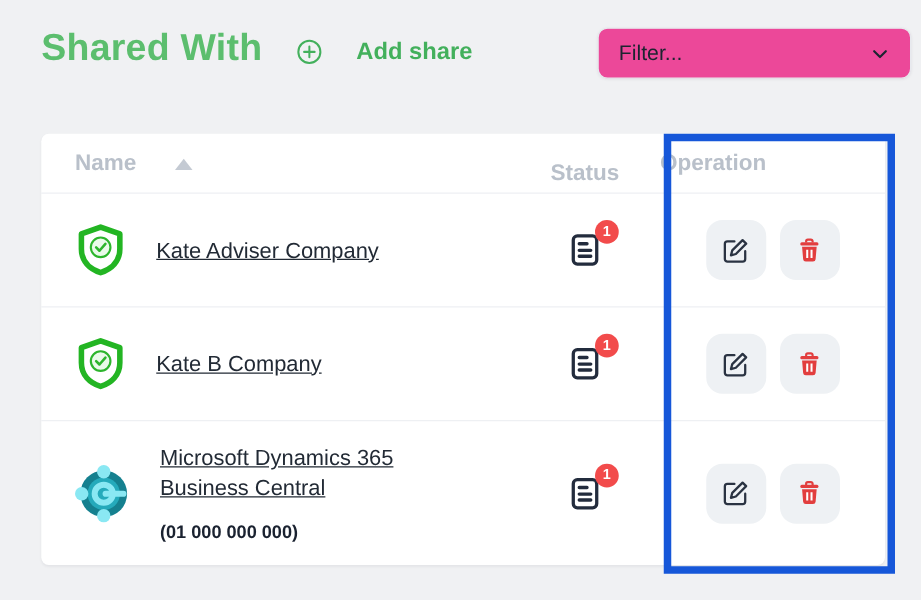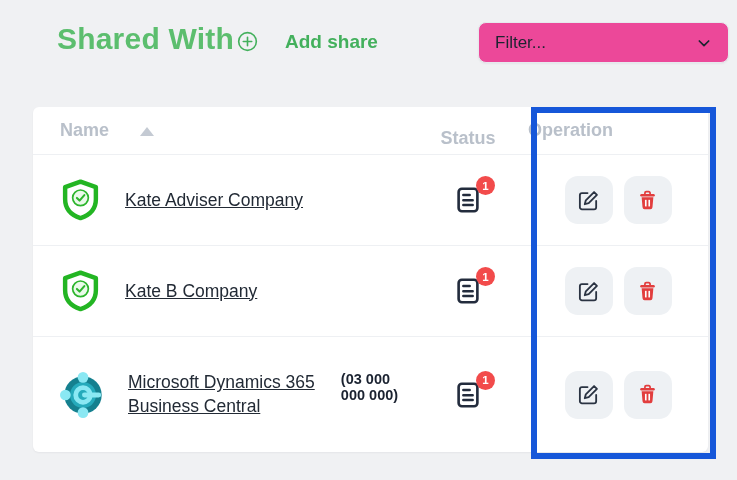--- a/index.html
+++ b/index.html
@@ -10,21 +10,20 @@
     font-family:"Liberation Sans", sans-serif;
     position:relative;
     overflow:hidden;
   }
 
   
   .page-title {
     position:absolute; left:33px; top:22px;
     font-size:30px; font-weight:bold; letter-spacing:0.2px;
     color:#5cbe6e;
-    margin-left:24px;
   }
   .add-share {
     position:absolute; left:236px; top:30px;
     display:flex; align-items:center; gap:26px;
     color:#43b05c; font-size:19px; font-weight:bold;
     cursor:pointer; background:none; border:none; padding:0;
     font-family:inherit;
   }
   .filter-select {
     position:absolute; left:478px; top:22px;
@@ -59,21 +58,21 @@
   .trow {
     display:flex; align-items:center;
     border-bottom:1px solid #eef0f3;
   }
   .trow:last-child { border-bottom:none; }
   .h90  { height:91px; }
   .h116 { height:115px; }
 
   .name-cell { flex:1; padding-left:27px; display:flex; align-items:center; gap:24px; }
   .name-text { font-size:17.5px; color:#222a35;text-decoration:underline; }
-  .name-block { display:flex; flex-direction:row; gap:16px; }
+  .name-block { display:flex; flex-direction:column; gap:16px; }
   .name-block .name-text { max-width:222px; line-height:1.32; }
   .name-sub { font-size:14.5px; font-weight:bold; color:#1a2230; }
 
   .status-cell { width:120px; display:flex; justify-content:center; }
   .status-wrap { position:relative; width:30px; height:30px; }
   .badge {
     position:absolute; top:-9px; right:-12px;
     width:19px; height:19px; border-radius:50%;
     background:#f24b4b; color:#ffffff;
     font-size:11.5px; font-weight:bold;
@@ -241,21 +240,21 @@
           <circle cx="24" cy="24" r="13.5" fill="#25aabb"></circle>
           <circle cx="24" cy="5.6" r="5.6" fill="#8ae8f3"></circle>
           <circle cx="5.6" cy="24" r="5.6" fill="#8ae8f3"></circle>
           <circle cx="24" cy="42.4" r="5.6" fill="#8ae8f3"></circle>
           <circle cx="24" cy="24" r="7.6" fill="none" stroke="#8ae8f3" stroke-width="5"></circle>
           <rect x="23" y="21.4" width="20" height="5.2" rx="2.6" fill="#8ae8f3"></rect>
         </svg>
       </span>
       <span class="name-block">
         <span class="name-text">Microsoft Dynamics 365 Business Central</span>
-        <span class="name-sub">(03 000 000 000)</span>
+        <span class="name-sub">(01 000 000 000)</span>
       </span>
     </div>
     <div class="status-cell">
       <span class="status-wrap">
         <span>
           <svg width="30" height="30" viewBox="0 0 24 24" fill="none" stroke="#232c3d" stroke-width="2.1" stroke-linecap="round" stroke-linejoin="round">
             <rect x="4.5" y="3" width="15" height="18" rx="2.6"></rect>
             <path d="M8.3 8 h5 M8.3 12.2 h7.4 M8.3 16 h7.4"></path>
           </svg>
         </span>

